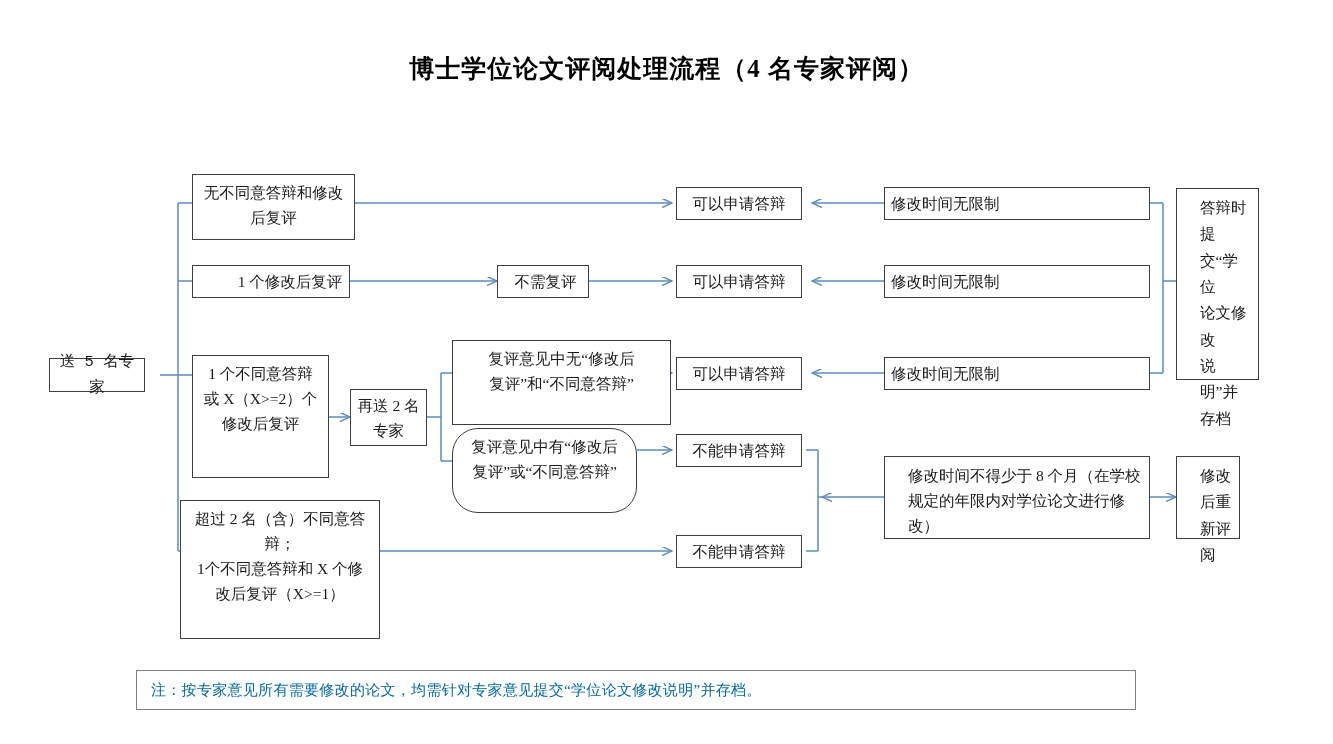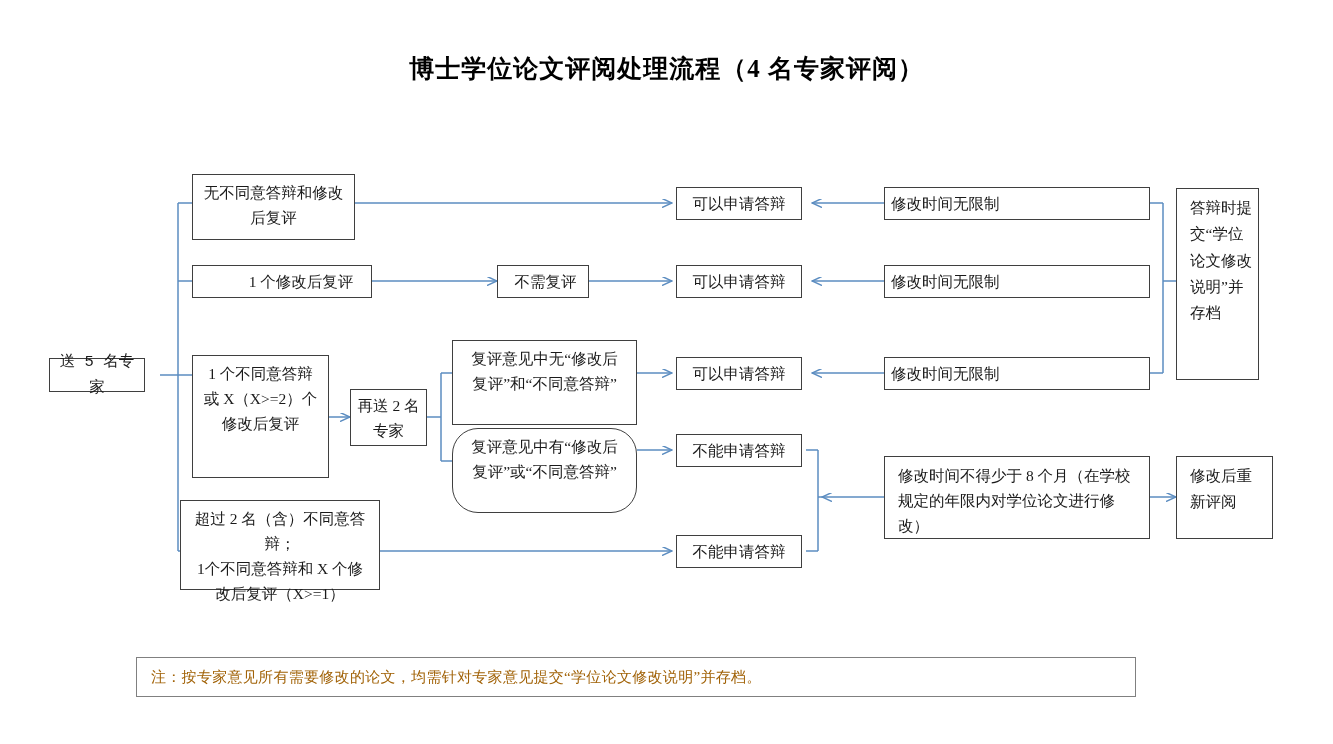--- a/index.html
+++ b/index.html
@@ -34,34 +34,35 @@
     justify-content:center;
     font-size:15.5px;
     line-height:1.62;
     color:#1a1a1a;
     padding:5px 6px 4px 6px;
     text-align:center;
     white-space:pre-line;
   }
   .box.mid{align-items:center;}
   .box.topleftalign{align-items:center;justify-content:flex-start;text-align:left;}
-  .box.topalignleft{align-items:flex-start;justify-content:flex-start;text-align:left;padding-left:13px;padding-top:6px;}
+  .box.topalignleft{align-items:flex-start;justify-content:flex-start;text-align:left;padding-left:23px;padding-top:6px;}
   .box.vtop{align-items:flex-start;}
 
   .note{
     position:absolute;
     box-sizing:border-box;
     border:1.4px solid #808080;
     background:#ffffff;
     font-size:15px;
-    color:#a16207;
+    color:#0369a1;
     display:flex;
     align-items:center;
     padding-left:14px;
     letter-spacing:0.3px;
+    margin-top:13px;
   }
 </style>
 </head>
 <body>
 
 <div id="canvas">
 
   <div class="title">博士学位论文评阅处理流程（4 名专家评阅）</div>
 
   <svg class="lines" viewBox="0 0 1333 744">
@@ -119,35 +120,35 @@
 
       <path d="M1150,497 L1176,497" marker-end="url(#arrowR)"></path>
     </g>
   </svg>
 
   <div class="box mid" style="left:49px;top:358px;width:96px;height:34px;font-family:Liberation Mono, monospace;">送 5 名专家</div>
 
   <div class="box vtop" style="left:192px;top:174px;width:163px;height:66px;">无不同意答辩和修改
 后复评</div>
 
-  <div class="box mid" style="left:192px;top:265px;width:180px;height:33px;padding-left:44px;">1 个修改后复评</div>
+  <div class="box mid" style="left:192px;top:265px;width:158px;height:33px;padding-left:44px;">1 个修改后复评</div>
 
   <div class="box vtop" style="left:192px;top:355px;width:137px;height:123px;">1 个不同意答辩
 或 X（X&gt;=2）个
 修改后复评</div>
 
-  <div class="box vtop" style="left:180px;top:500px;width:200px;height:90px;">超过 2 名（含）不同意答
+  <div class="box vtop" style="left:180px;top:500px;width:200px;height:139px;">超过 2 名（含）不同意答
 辩；
 1个不同意答辩和 X 个修
 改后复评（X&gt;=1）</div>
 
   <div class="box mid" style="left:350px;top:389px;width:77px;height:57px;">再送 2 名
 专家</div>
 
-  <div class="box vtop" style="left:452px;top:340px;width:185px;height:85px;">复评意见中无“修改后
+  <div class="box vtop" style="left:452px;top:340px;width:219px;height:85px;">复评意见中无“修改后
 复评”和“不同意答辩”</div>
 
   <div class="box vtop" style="left:452px;top:428px;width:185px;height:85px;border-radius:26px;">复评意见中有“修改后
 复评”或“不同意答辩”</div>
 
   <div class="box mid" style="left:497px;top:265px;width:92px;height:33px;padding-left:11px;">不需复评</div>
 
   <div class="box mid" style="left:676px;top:187px;width:126px;height:33px;">可以申请答辩</div>
   <div class="box mid" style="left:676px;top:265px;width:126px;height:33px;">可以申请答辩</div>
   <div class="box mid" style="left:676px;top:357px;width:126px;height:33px;">可以申请答辩</div>
@@ -162,18 +163,18 @@
   <div class="box topalignleft" style="left:884px;top:456px;width:266px;height:83px;">修改时间不得少于 8 个月（在学校
 规定的年限内对学位论文进行修
 改）</div>
 
   <div class="box topalignleft" style="left:1176px;top:188px;width:83px;height:192px;line-height:1.7;">答辩时提
 交“学位
 论文修改
 说明”并
 存档</div>
 
-  <div class="box topalignleft" style="left:1176px;top:456px;width:97px;height:83px;line-height:1.7;">修改后重
+  <div class="box topalignleft" style="left:1176px;top:456px;width:64px;height:83px;line-height:1.7;">修改后重
 新评阅</div>
 
   <div class="note" style="left:136px;top:657px;width:1000px;height:40px;">注：按专家意见所有需要修改的论文，均需针对专家意见提交“学位论文修改说明”并存档。</div>
 
 </div>
 
 </body></html>

